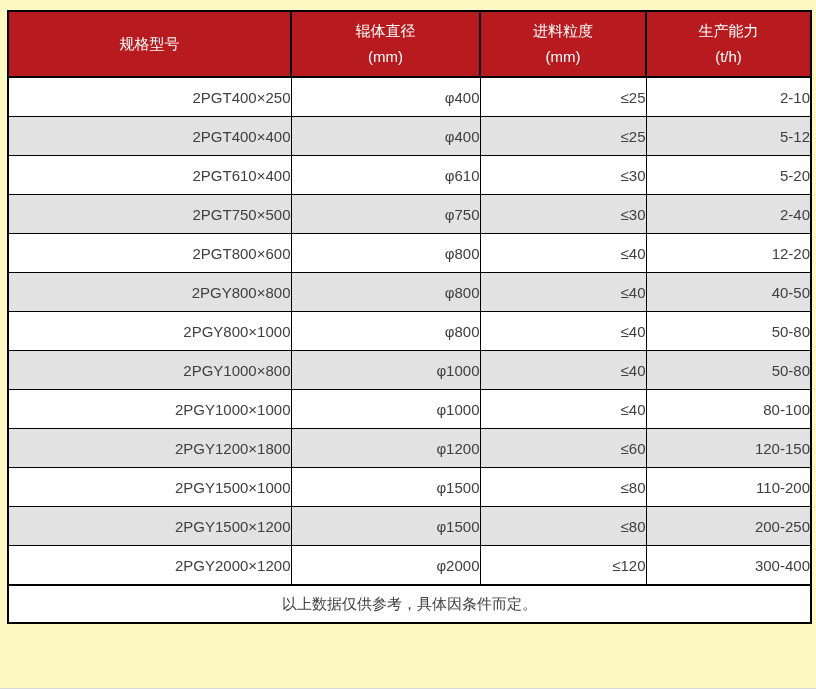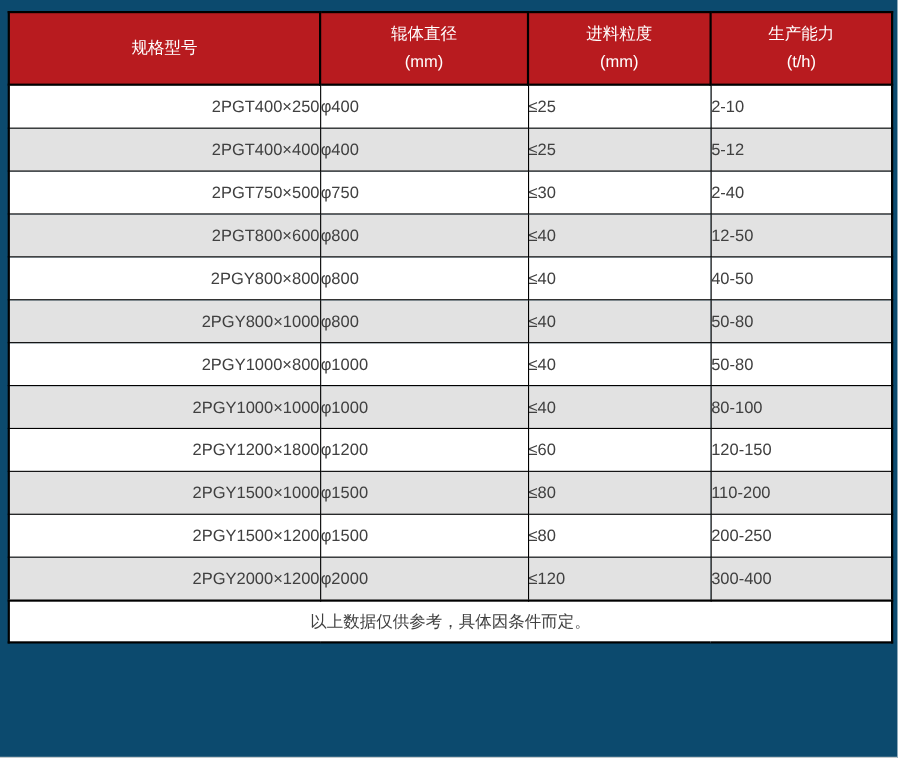--- a/index.html
+++ b/index.html
@@ -5,21 +5,21 @@
   html, body {
     margin: 0;
     padding: 0;
     background: #ffffff;
     font-family: "Liberation Sans", "DejaVu Sans", sans-serif;
   }
   .page {
     position: relative;
     width: 816px;
     height: 689px;
-    background: #0c4a6e;
+    background: #fef9c3;
     overflow: hidden;
   }
   table.spec-table {
     position: absolute;
     left: 7px;
     top: 10px;
     width: 803px;
     border-collapse: collapse;
     table-layout: fixed;
     border: 2px solid #000000;
@@ -40,21 +40,21 @@
     border: 2px solid #000000;
   }
   .th-line {
     display: block;
     line-height: 26px;
   }
   .spec-table tbody td {
     font-size: 15px;
     color: #404040;
     height: 38px;
-    text-align: left;
+    text-align: right;
     vertical-align: middle;
     background: #ffffff;
   }
   .spec-table tbody td.model-cell {
     text-align: right;
     padding-left: 8px;
   }
   .spec-table tbody tr:nth-child(even) td {
     background: #e2e2e2;
   }
@@ -113,30 +113,36 @@
           <td>≤25</td>
           <td>2-10</td>
         </tr>
         <tr>
           <td class="model-cell">2PGT400×400</td>
           <td>φ400</td>
           <td>≤25</td>
           <td>5-12</td>
         </tr>
         <tr>
+          <td class="model-cell">2PGT610×400</td>
+          <td>φ610</td>
+          <td>≤30</td>
+          <td>5-20</td>
+        </tr>
+        <tr>
           <td class="model-cell">2PGT750×500</td>
           <td>φ750</td>
           <td>≤30</td>
           <td>2-40</td>
         </tr>
         <tr>
           <td class="model-cell">2PGT800×600</td>
           <td>φ800</td>
           <td>≤40</td>
-          <td>12-50</td>
+          <td>12-20</td>
         </tr>
         <tr>
           <td class="model-cell">2PGY800×800</td>
           <td>φ800</td>
           <td>≤40</td>
           <td>40-50</td>
         </tr>
         <tr>
           <td class="model-cell">2PGY800×1000</td>
           <td>φ800</td>

